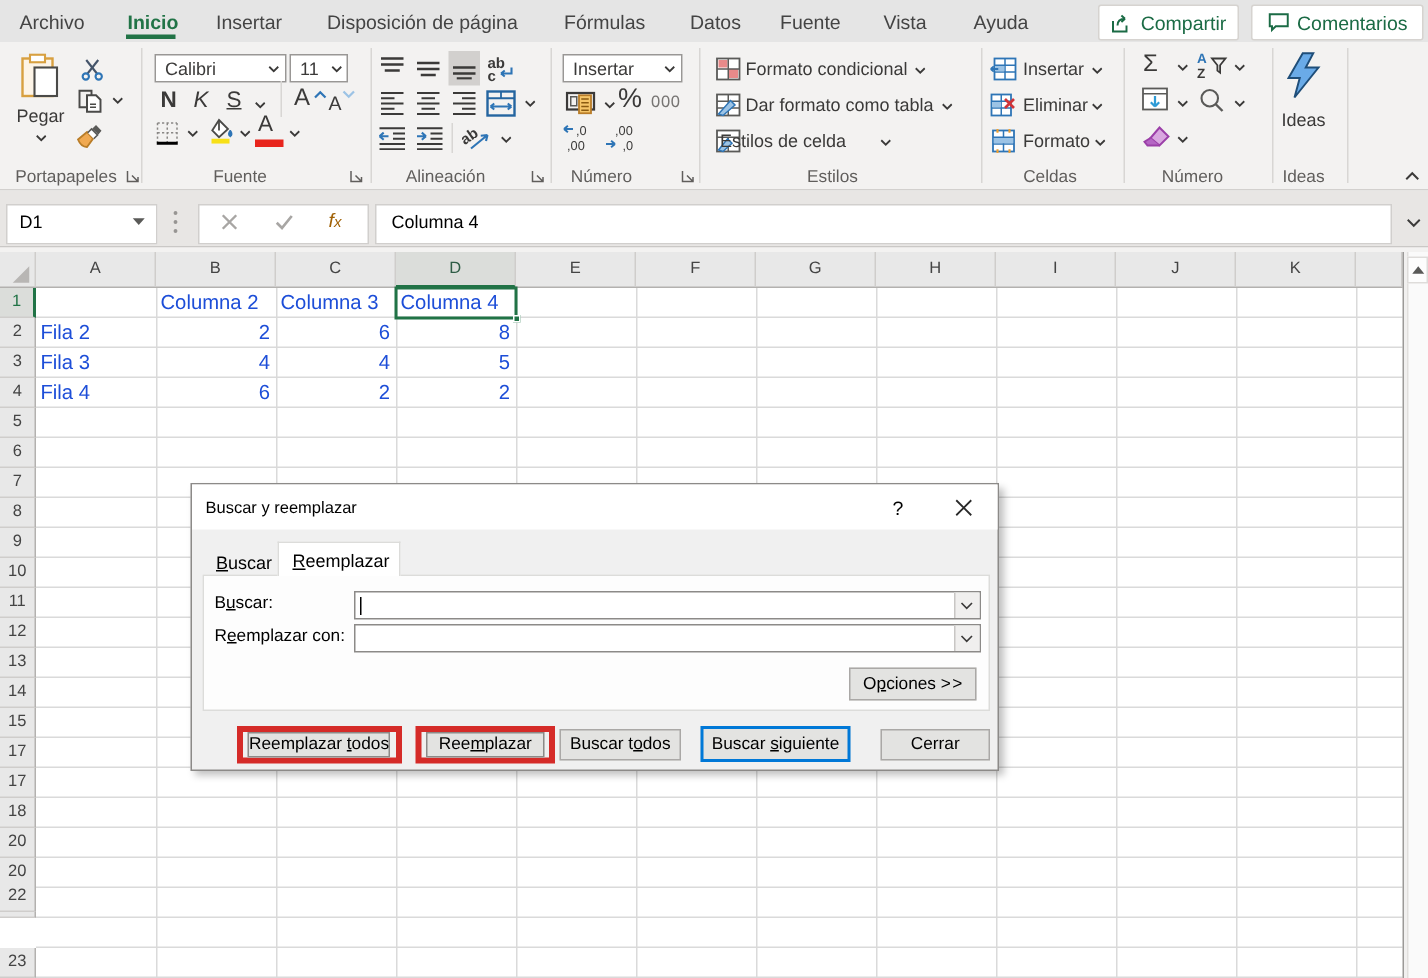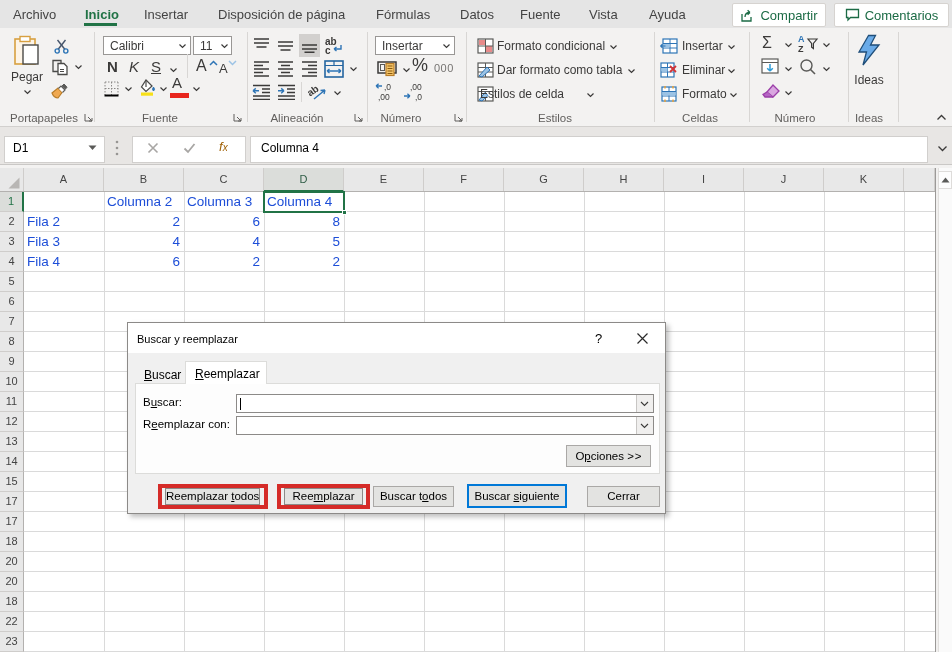--- a/index.html
+++ b/index.html
@@ -442,21 +442,21 @@
     <div class="rh" style="top: 244px;">12</div>
     <div class="rh" style="top: 264px;">13</div>
     <div class="rh" style="top: 284px;">14</div>
     <div class="rh" style="top: 304px;">15</div>
     <div class="rh" style="top: 324px;">17</div>
     <div class="rh" style="top: 344px;">17</div>
     <div class="rh" style="top: 364px;">18</div>
     <div class="rh" style="top: 384px;">20</div>
     <div class="rh" style="top: 404px;">20</div>
     <div class="rh" style="top: 424px;">18</div>
-    <div class="rh" style="top: 444px;">22</div>
+    <div class="rh" style="top: 420px;">22</div>
     <div class="rh" style="top: 464px;">23</div>
     <div class="gl-v" style="left: 104px;"></div>
     <div class="gl-v" style="left: 184px;"></div>
     <div class="gl-v" style="left: 264px;"></div>
     <div class="gl-v" style="left: 344px;"></div>
     <div class="gl-v" style="left: 424px;"></div>
     <div class="gl-v" style="left: 504px;"></div>
     <div class="gl-v" style="left: 584px;"></div>
     <div class="gl-v" style="left: 664px;"></div>
     <div class="gl-v" style="left: 744px;"></div>

